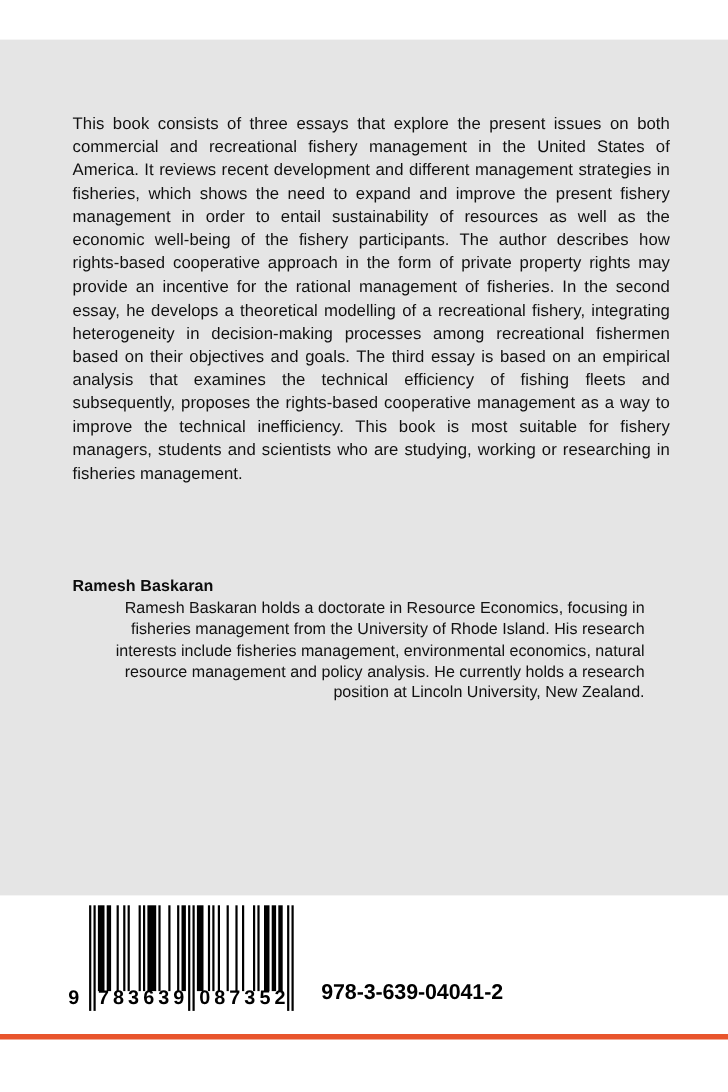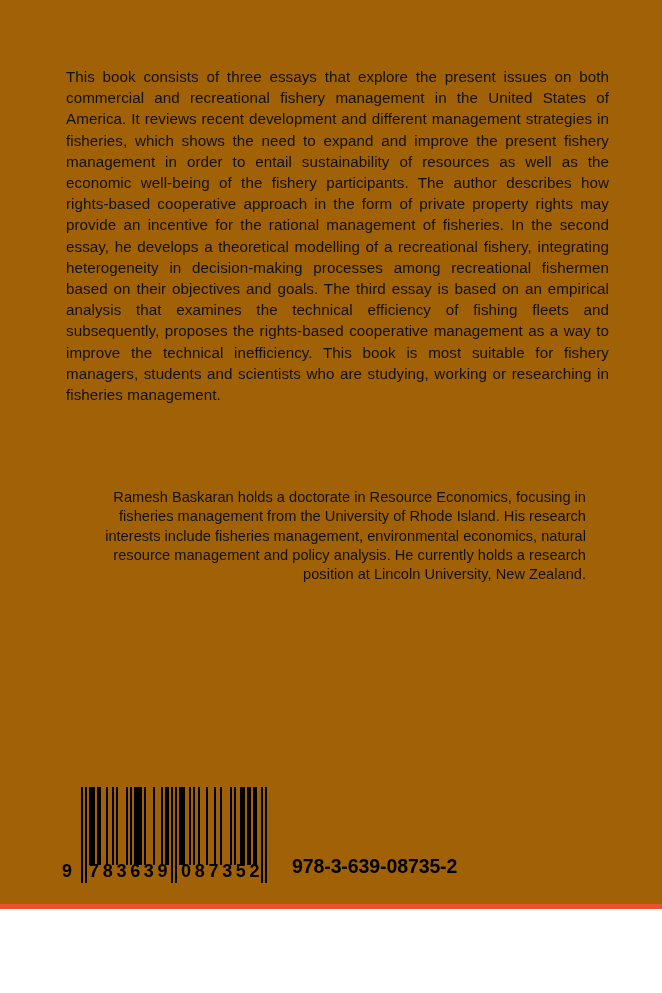--- a/index.html
+++ b/index.html
@@ -13,22 +13,23 @@
     background: #ffffff;
     font-family: "Liberation Sans", sans-serif;
     color: #000000;
     overflow: hidden;
     position: relative;
   }
 
   .page {
     position: relative;
     width: 662px;
-    height: 908px;
-    background: #a16207;
+    height: 778px;
+    background: #e5e5e5;
+    margin-top: 36px;
   }
 
   
   .description {
     position: absolute;
     left: 66px;
     top: 66px;
     width: 543px;
     text-align: justify;
     text-justify: inter-word;
@@ -146,20 +147,21 @@
   }
 </style>
 </head>
 <body>
 
 <div class="page">
 
   <p class="description">This book consists of three essays that explore the present issues on both commercial and recreational fishery management in the United States of America. It reviews recent development and different management strategies in fisheries, which shows the need to expand and improve the present fishery management in order to entail sustainability of resources as well as the economic well-being of the fishery participants. The author describes how rights-based cooperative approach in the form of private property rights may provide an incentive for the rational management of fisheries. In the second essay, he develops a theoretical modelling of a recreational fishery, integrating heterogeneity in decision-making processes among recreational fishermen based on their objectives and goals. The third essay is based on an empirical analysis that examines the technical efficiency of fishing fleets and subsequently, proposes the rights-based cooperative management as a way to improve the technical inefficiency. This book is most suitable for fishery managers, students and scientists who are studying, working or researching in fisheries management.</p>
 
   <div class="author-block">
+    <div class="author-name">Ramesh Baskaran</div>
     <p class="author-bio">Ramesh Baskaran holds a doctorate in Resource Economics, focusing in fisheries management from the University of Rhode Island. His research interests include fisheries management, environmental economics, natural resource management and policy analysis. He currently holds a research position at Lincoln University, New Zealand.</p>
   </div>
 
   <div class="barcode-area">
     <div class="barcode-wrap">
       <div class="barcode-lead-digit">9</div>
       <div class="bars" id="bars">
           <div class="bar guard" style="left: 0px; width: 1.95789px;"></div>
           <div class="bar guard" style="left: 3.91579px; width: 1.95789px;"></div>
           <div class="bar" style="left: 7.83158px; width: 5.87368px;"></div>
@@ -199,18 +201,18 @@
           <span style="left: 62.8484px;">3</span>
           <span style="left: 76.5537px;">9</span>
           <span style="left: 100.048px;">0</span>
           <span style="left: 113.754px;">8</span>
           <span style="left: 127.459px;">7</span>
           <span style="left: 141.164px;">3</span>
           <span style="left: 154.869px;">5</span>
           <span style="left: 168.575px;">2</span>
         </div>
     </div>
-    <div class="isbn-text">978-3-639-08735-2</div>
+    <div class="isbn-text">978-3-639-04041-2</div>
   </div>
 
   <div class="bottom-rule"></div>
 
 </div>
 
 </body></html>

